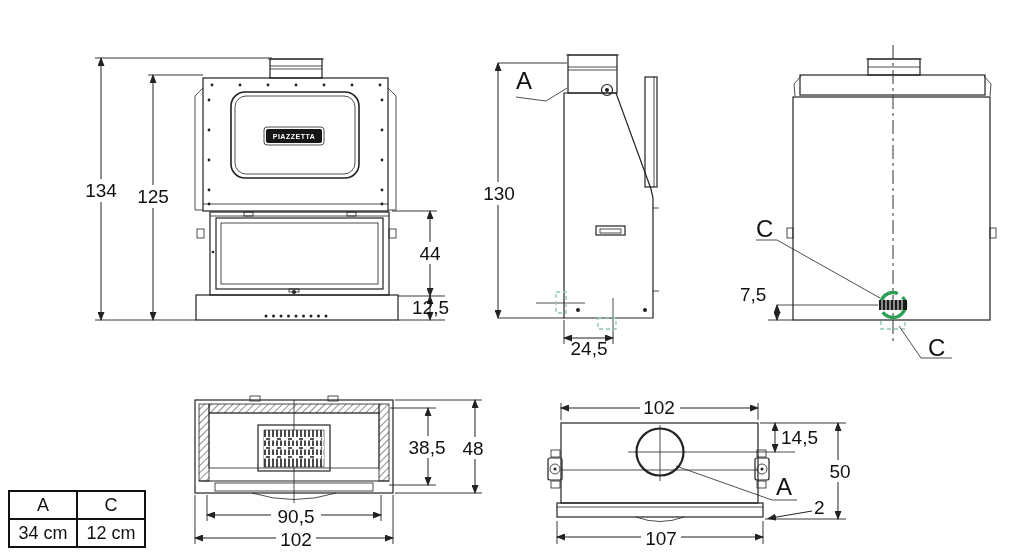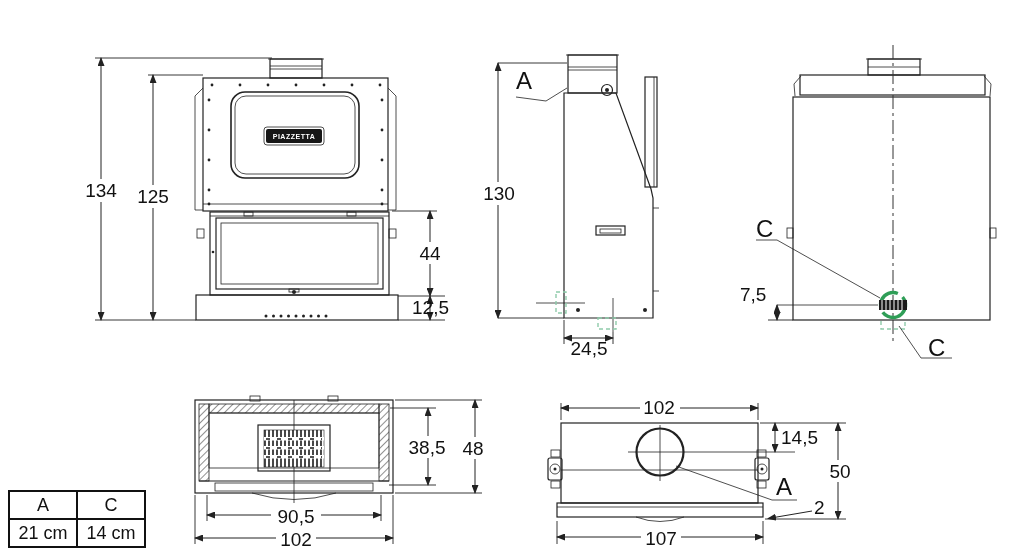--- a/index.html
+++ b/index.html
@@ -329,18 +329,18 @@
   </g>
 </svg>
 
 <table class="legend">
   <tbody>
         <tr>
     <td>A</td>
     <td>C</td>
   </tr>
   <tr>
-    <td>21 cm</td>
-    <td>14 cm</td>
+    <td>34 cm</td>
+    <td>12 cm</td>
   </tr>
 </tbody>
     </table>
 </div>
 
 </body></html>

